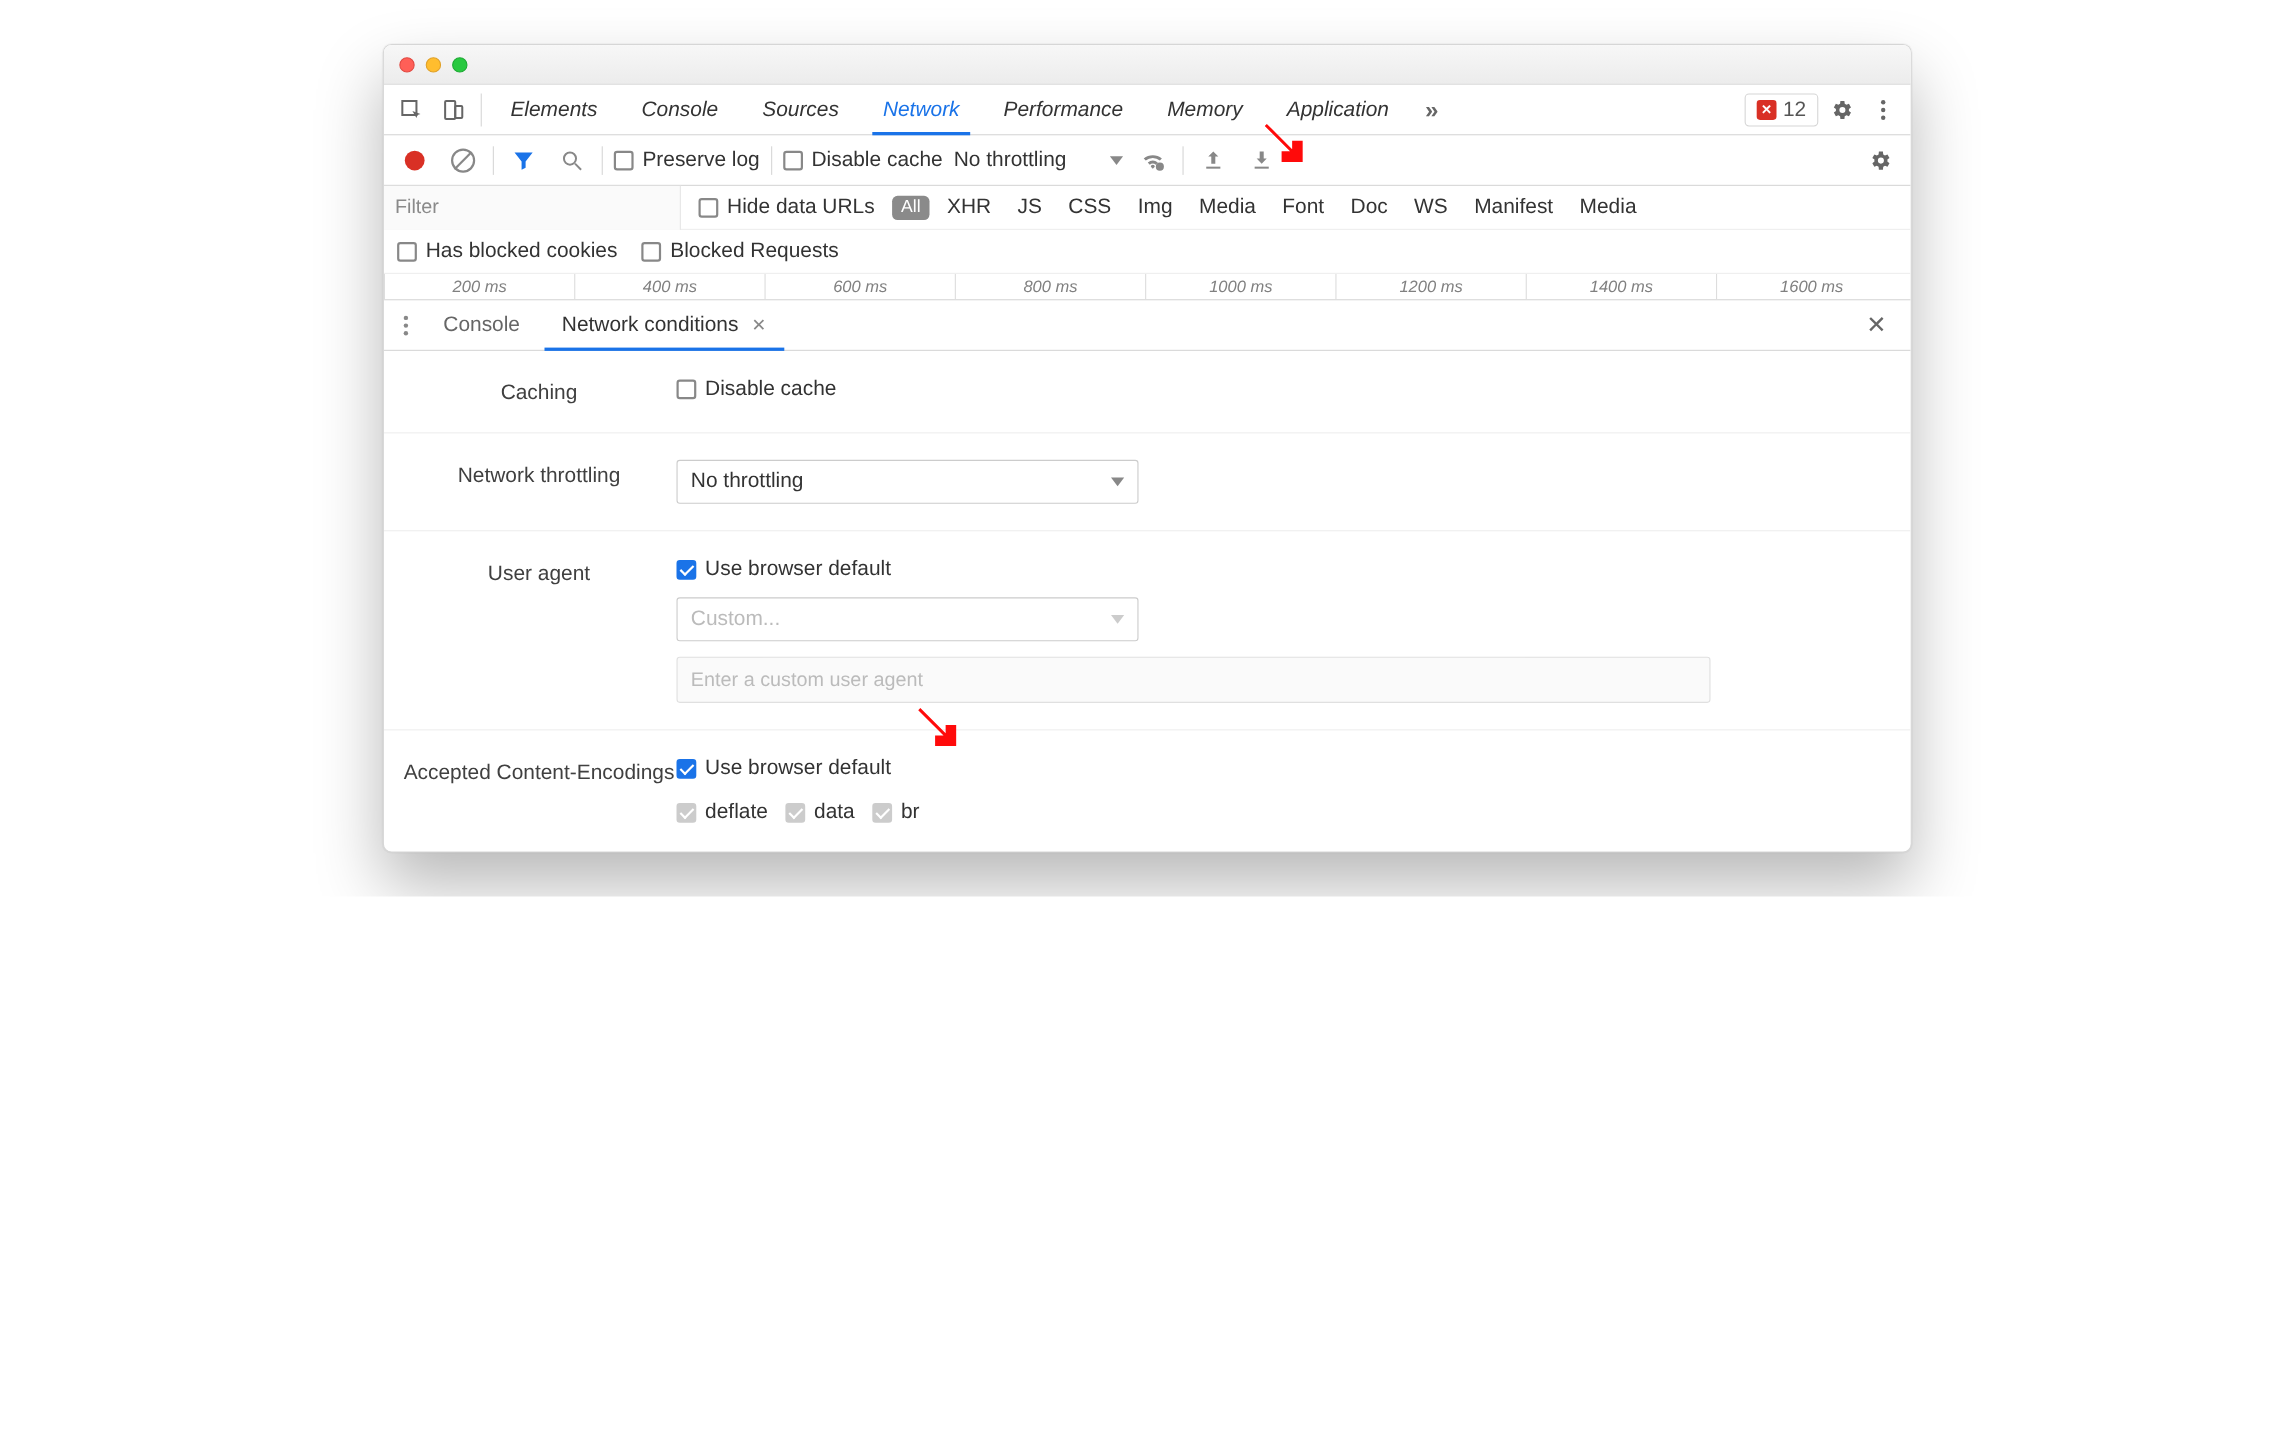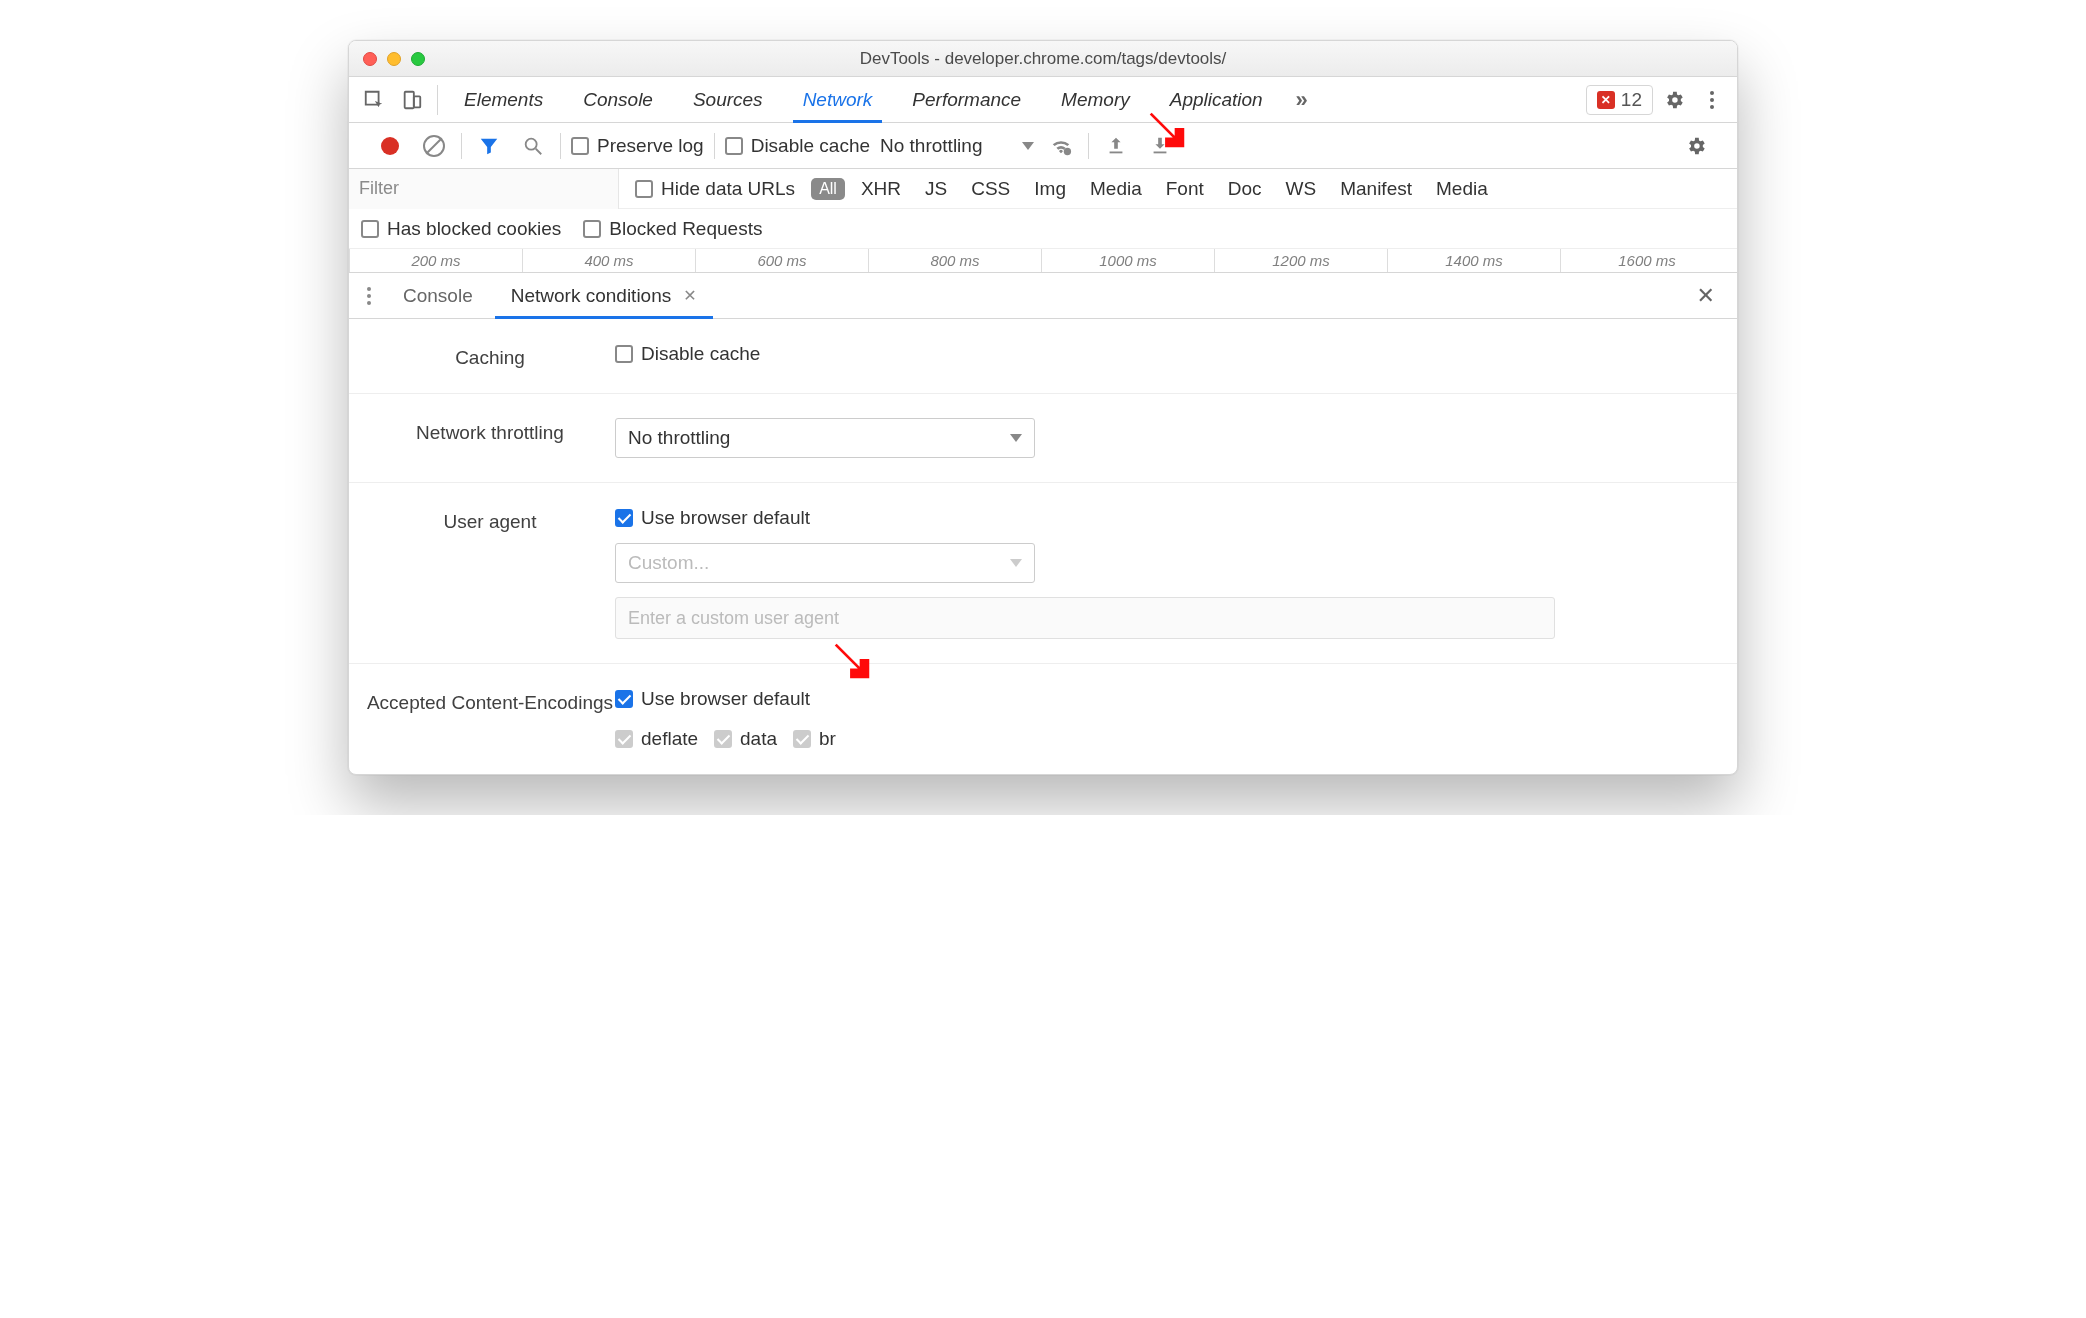--- a/index.html
+++ b/index.html
@@ -44,21 +44,21 @@
     position: relative;
   }
   .icon-btn { width:34px; height:34px; display:flex; align-items:center; justify-content:center; color:#5a5a5a; cursor:pointer;}
   .tab { padding: 0 18px; height:100%; display:flex; align-items:center; color:#333; cursor:pointer; position:relative;font-style:italic;}
   .tab.active { color:#1a73e8; }
   .tab.active::after{content:"";position:absolute;left:8px;right:8px;bottom:-1px;height:3px;background:#1a73e8;}
   .spacer{flex:1;}
   .err-badge{display:flex;align-items:center;gap:6px;border:1px solid #d6d6d6;border-radius:4px;padding:3px 10px;color:#555;}
   .err-icon{width:18px;height:18px;background:#d93025;border-radius:3px;display:flex;align-items:center;justify-content:center;color:#fff;font-size:12px;font-weight:700;}
   
-  .net-toolbar{height:46px;border-bottom:1px solid #d6d6d6;display:flex;align-items:center;padding:0 24px;gap:10px;}
+  .net-toolbar{height:46px;border-bottom:1px solid #d6d6d6;display:flex;align-items:center;padding:0 11px;gap:10px;}
   .rec{width:18px;height:18px;border-radius:50%;background:#d93025;}
   .clear-icon{width:22px;height:22px;border:2px solid #888;border-radius:50%;position:relative;display:inline-block;}
   .clear-icon::after{content:"";position:absolute;left:50%;top:50%;width:22px;height:2px;background:#888;transform:translate(-50%,-50%) rotate(-45deg);}
   .vsep{width:1px;height:26px;background:#d6d6d6;}
   .funnel svg{fill:#1a73e8;}
   .search-ic svg{fill:#888;}
   .chk{display:flex;align-items:center;gap:8px;color:#333;}
   .chkbox{width:18px;height:18px;border:2px solid #888;border-radius:3px;display:inline-flex;align-items:center;justify-content:center;flex-shrink:0;}
   .chkbox.checked{background:#1a73e8;border-color:#1a73e8;}
   .chkbox.checked::after{content:"";width:5px;height:10px;border:solid #fff;border-width:0 2px 2px 0;transform:rotate(45deg);margin-bottom:2px;}
@@ -108,21 +108,20 @@
 <body>
 
 <div class="window">
 
   <div class="titlebar">
     <div class="traffic">
       <span class="dot red"></span>
       <span class="dot yellow"></span>
       <span class="dot green"></span>
     </div>
-    <div class="title">DevTools - developer.chrome.com/tags/devtools/</div>
   </div>
 
   <div class="tabstrip">
     <span class="icon-btn">
       <svg class="ic" viewBox="0 0 24 24">
           <path fill="none" stroke="#666" stroke-width="2" d="M3 3h14v14H3z"></path>
           <path fill="#666" d="M13 13l8 3-3 1-1 3z"></path>
         </svg>
     </span>
     <span class="icon-btn">

